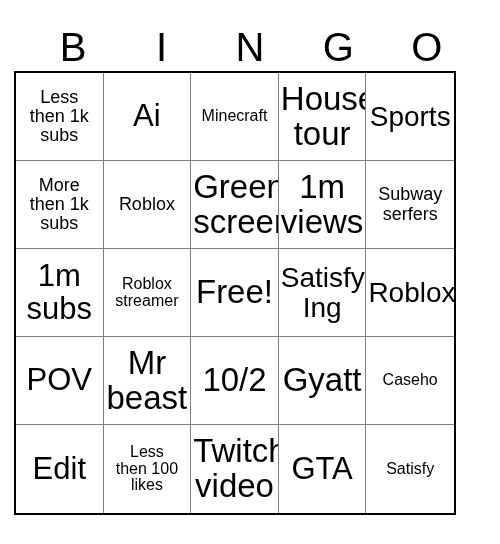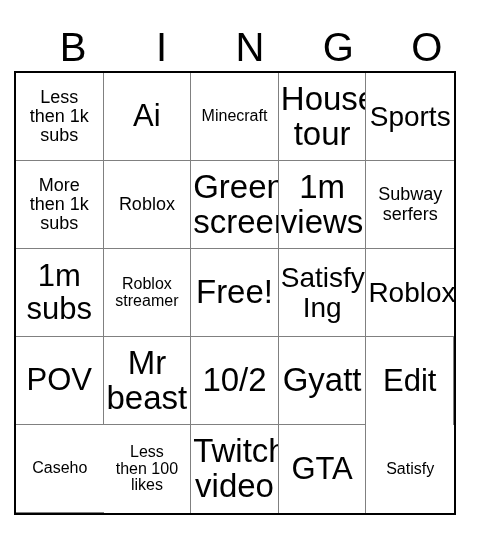--- a/index.html
+++ b/index.html
@@ -167,26 +167,26 @@
     <div class="cell">
         <span class="cell-text fs-lg">Mr
 beast</span>
       </div>
     <div class="cell">
         <span class="cell-text fs-lg">10/2</span>
       </div>
     <div class="cell">
         <span class="cell-text fs-lg">Gyatt</span>
       </div>
+    <div class="cell col-last">
+        <span class="cell-text fs-xs">Caseho</span>
+      </div>
+
     <div class="cell row-last">
         <span class="cell-text fs-xl">Edit</span>
-      </div>
-
-    <div class="cell col-last">
-        <span class="cell-text fs-xs">Caseho</span>
       </div>
     <div class="cell row-last">
         <span class="cell-text fs-xs">Less
 then 100
 likes</span>
       </div>
     <div class="cell row-last">
         <span class="cell-text fs-lg">Twitch
 video</span>
       </div>

